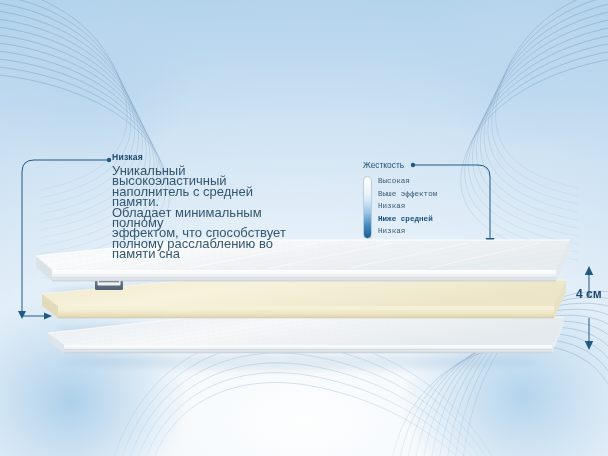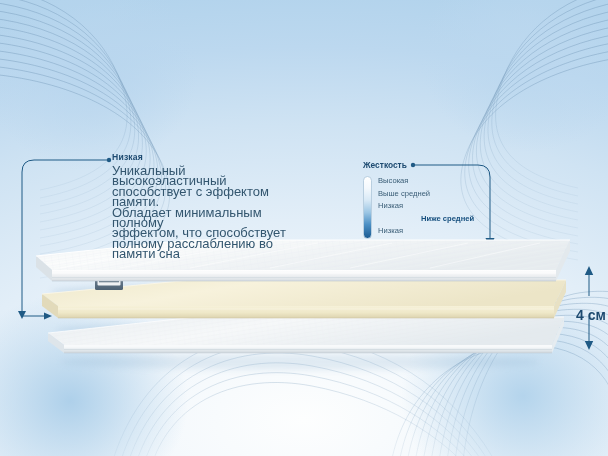--- a/index.html
+++ b/index.html
@@ -36,37 +36,37 @@
     font-size:8.6px;font-weight:bold;color:#1d4a70;letter-spacing:.2px;
     margin:0 0 3px 0;line-height:11px;
   }
   .c-body{
     font-size:13px;color:#33566f;line-height:10.4px;margin:0;
   }
   .c-body span{display:block;}
 
   #stiff-block{left:363px;top:160px;width:120px;}
   .s-title{
-    font-size:8.4px;font-weight:bold;color:#1d4a70;margin:0 0 5px 0;line-height:10px;
-  }
-  .scale-wrap{position:relative;padding-left:15px;}
+    font-size:8.4px;font-weight:normal;color:#1d4a70;margin:0 0 5px 0;line-height:10px;
+  }
+  .scale-wrap{position:relative;padding-left:15px;font-family:Liberation Mono, monospace;}
   .scale-bar{
     position:absolute;left:0;top:1px;width:9px;height:63px;border-radius:5px;
     background:linear-gradient(to bottom,#ffffff 0%,#f4f9fd 18%,#d8e9f6 38%,#9cc6e4 58%,#4b8fc4 78%,#1a5b93 100%);
     border:1px solid #b9cfe0;box-sizing:border-box;
   }
   .scale-list{list-style:none;margin:0;padding:0;}
   .scale-list li{
     font-size:7.6px;color:#3a5d76;line-height:12.5px;white-space:nowrap;
   }
-  .scale-list li.sel{font-weight:bold;color:#17507f;margin-left:43px;}
+  .scale-list li.sel{font-weight:bold;color:#17507f;}
 
   .dim-label{
-    position:absolute;left:576px;top:307px;
-    font-size:14px;font-weight:bold;color:#1d4a70;white-space:nowrap;
+    position:absolute;left:576px;top:287px;
+    font-size:12px;font-weight:bold;color:#1d4a70;white-space:nowrap;
   }
 </style>
 </head>
 <body>
 
 <div id="stage">
 
   <div class="tint tl"></div>
   <div class="tint tr"></div>
   <div class="tint bl"></div>
@@ -258,34 +258,34 @@
       <path d="M52,273 L556,273" stroke="#ffffff" stroke-width="0.9" opacity="0.9"></path>
       <path d="M52,277.5 L556,277.5" stroke="#ccd6dd" stroke-width="0.7" opacity="0.8"></path>
       <path d="M52,281 L556,281" stroke="#b4c1cb" stroke-width="0.7" opacity="0.75"></path>
     </g>
   </svg>
 
   <div class="callout-text" id="memory-block">
     <div class="c-title">Низкая</div>
     <div class="c-body">
       <span>Уникальный высокоэластичный</span>
-      <span>способствует с эффектом памяти.</span>
+      <span>наполнитель с средней памяти.</span>
       <span>Обладает минимальным полному</span>
       <span>эффектом, что способствует</span>
       <span>полному расслаблению во памяти сна</span>
     </div>
   </div>
 
   <div class="callout-text" id="stiff-block">
     <div class="s-title">Жесткость</div>
     <div class="scale-wrap">
       <div class="scale-bar"></div>
       <ul class="scale-list">
         <li>Высокая</li>
-        <li>Выше средней</li>
+        <li>Выше эффектом</li>
         <li>Низкая</li>
         <li class="sel">Ниже средней</li>
         <li>Низкая</li>
       </ul>
     </div>
   </div>
 
   <div class="dim-label">4 см</div>
 
 </div>

